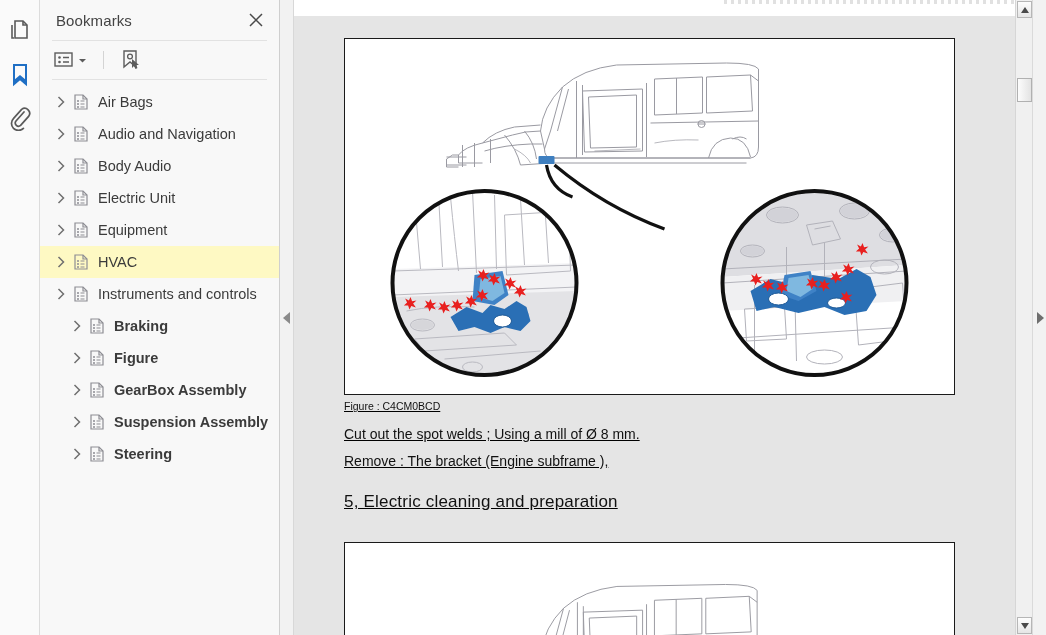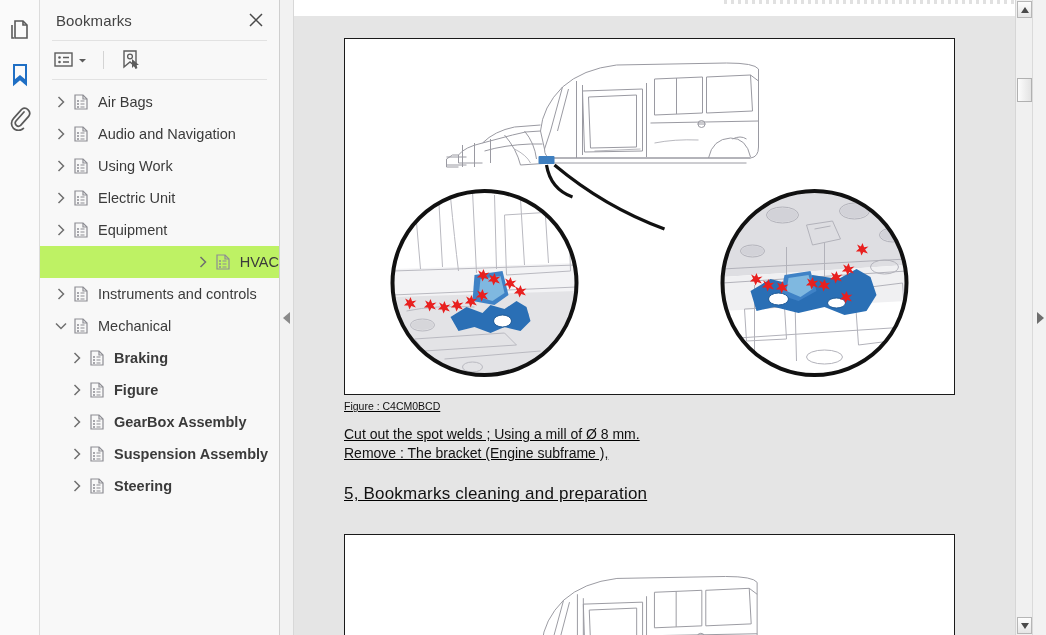--- a/index.html
+++ b/index.html
@@ -61,21 +61,21 @@
     padding: 0 2px; cursor: pointer;
   }
   .tb-sep { width: 1px; height: 18px; background: #d4d4d4; margin: 0 4px; }
 
   .tree { flex: 1; overflow: hidden; padding-top: 6px; }
   .node {
     height: 32px; display: flex; align-items: center;
     padding-left: 12px; cursor: pointer;
     font-size: 14.5px; color: #3b3b3b;
   }
-  .node.selected { background: #bef264; justify-content: flex-end; }
+  .node.selected { background: #fef9c3; }
   .node.depth1 { padding-left: 28px; font-weight: bold; }
   .twisty {
     width: 18px; height: 18px; flex: 0 0 18px;
     display: flex; align-items: center; justify-content: center;
   }
   .bm-icon { width: 22px; flex: 0 0 22px; display: flex; align-items: center; justify-content: center; margin-right: 6px; }
   .node-label { white-space: nowrap; }
 
   
   .splitter {
@@ -254,21 +254,21 @@
               <path d="M1 1 h8 l4 4 v10 h-12 z" fill="none" stroke="#8d8d93" stroke-width="1.2"></path>
               <path d="M9 1 v4 h4" fill="none" stroke="#8d8d93" stroke-width="1.2"></path>
               <circle cx="4" cy="7" r="1" fill="#8d8d93"></circle>
               <path d="M6.5 7 h4" stroke="#8d8d93" stroke-width="1"></path>
               <circle cx="4" cy="10" r="1" fill="#8d8d93"></circle>
               <path d="M6.5 10 h4" stroke="#8d8d93" stroke-width="1"></path>
               <circle cx="4" cy="13" r="1" fill="#8d8d93"></circle>
               <path d="M6.5 13 h4" stroke="#8d8d93" stroke-width="1"></path>
             </svg>
           </span>
-          <span class="node-label">Using Work</span>
+          <span class="node-label">Body Audio</span>
         </div>
         <div class="node">
           <span class="twisty">
             <svg width="8" height="12" viewBox="0 0 8 12">
               <path d="M1.5 1 L6.5 6 L1.5 11" fill="none" stroke="#6f6f6f" stroke-width="1.5"></path>
             </svg>
           </span>
           <span class="bm-icon">
             <svg width="14" height="16" viewBox="0 0 14 16">
               <path d="M1 1 h8 l4 4 v10 h-12 z" fill="none" stroke="#8d8d93" stroke-width="1.2"></path>
@@ -335,40 +335,20 @@
               <path d="M9 1 v4 h4" fill="none" stroke="#8d8d93" stroke-width="1.2"></path>
               <circle cx="4" cy="7" r="1" fill="#8d8d93"></circle>
               <path d="M6.5 7 h4" stroke="#8d8d93" stroke-width="1"></path>
               <circle cx="4" cy="10" r="1" fill="#8d8d93"></circle>
               <path d="M6.5 10 h4" stroke="#8d8d93" stroke-width="1"></path>
               <circle cx="4" cy="13" r="1" fill="#8d8d93"></circle>
               <path d="M6.5 13 h4" stroke="#8d8d93" stroke-width="1"></path>
             </svg>
           </span>
           <span class="node-label">Instruments and controls</span>
-        </div>
-        <div class="node">
-          <span class="twisty">
-            <svg width="12" height="8" viewBox="0 0 12 8">
-              <path d="M1 1.5 L6 6.5 L11 1.5" fill="none" stroke="#6f6f6f" stroke-width="1.5"></path>
-            </svg>
-          </span>
-          <span class="bm-icon">
-            <svg width="14" height="16" viewBox="0 0 14 16">
-              <path d="M1 1 h8 l4 4 v10 h-12 z" fill="none" stroke="#8d8d93" stroke-width="1.2"></path>
-              <path d="M9 1 v4 h4" fill="none" stroke="#8d8d93" stroke-width="1.2"></path>
-              <circle cx="4" cy="7" r="1" fill="#8d8d93"></circle>
-              <path d="M6.5 7 h4" stroke="#8d8d93" stroke-width="1"></path>
-              <circle cx="4" cy="10" r="1" fill="#8d8d93"></circle>
-              <path d="M6.5 10 h4" stroke="#8d8d93" stroke-width="1"></path>
-              <circle cx="4" cy="13" r="1" fill="#8d8d93"></circle>
-              <path d="M6.5 13 h4" stroke="#8d8d93" stroke-width="1"></path>
-            </svg>
-          </span>
-          <span class="node-label">Mechanical</span>
         </div>
         <div class="node depth1">
           <span class="twisty">
             <svg width="8" height="12" viewBox="0 0 8 12">
               <path d="M1.5 1 L6.5 6 L1.5 11" fill="none" stroke="#6f6f6f" stroke-width="1.5"></path>
             </svg>
           </span>
           <span class="bm-icon">
             <svg width="14" height="16" viewBox="0 0 14 16">
               <path d="M1 1 h8 l4 4 v10 h-12 z" fill="none" stroke="#8d8d93" stroke-width="1.2"></path>
@@ -667,23 +647,23 @@
                 </g>
             </g>
           </g>
           <circle cx="460" cy="244" r="92" fill="none" stroke="#111" stroke-width="4"></circle>
         </svg>
       </div>
 
       <div class="fig-caption">Figure : C4CM0BCD</div>
 
       <div class="body-text">Cut out the spot welds ; Using a mill of Ø 8 mm.</div>
-      <div class="body-text" style="margin-top:2px">Remove : The bracket (Engine subframe ),</div>
-
-      <div class="heading">5, Bookmarks cleaning and preparation</div>
+      <div class="body-text" style="margin-top:10px">Remove : The bracket (Engine subframe ),</div>
+
+      <div class="heading">5, Electric cleaning and preparation</div>
 
       <div class="figure-box fig2">
         <svg width="100%" height="100%" viewBox="0 0 590 160" preserveAspectRatio="xMidYMin meet">
           <g stroke="#9a9aa2" stroke-width="1" fill="none" transform="translate(0,-12)">
             <path d="M190 140 L186 122 Q188 98 208 78 Q228 60 262 56 L372 54 Q400 54 404 60 L404 138 Q404 148 396 149 L196 149 Q190 148 190 140 Z"></path>
             <path d="M186 122 Q170 122 158 126 L128 134 Q110 138 104 146 L104 154 L128 154"></path>
             <path d="M104 146 L98 146 L92 150 L92 158 L104 158"></path>
             <path d="M108 136 L108 158 M120 134 L120 158 M136 130 L136 154"></path>
             <path d="M128 134 Q140 122 160 118 L186 116"></path>
             <path d="M130 142 Q150 136 176 135 L188 135"></path>

